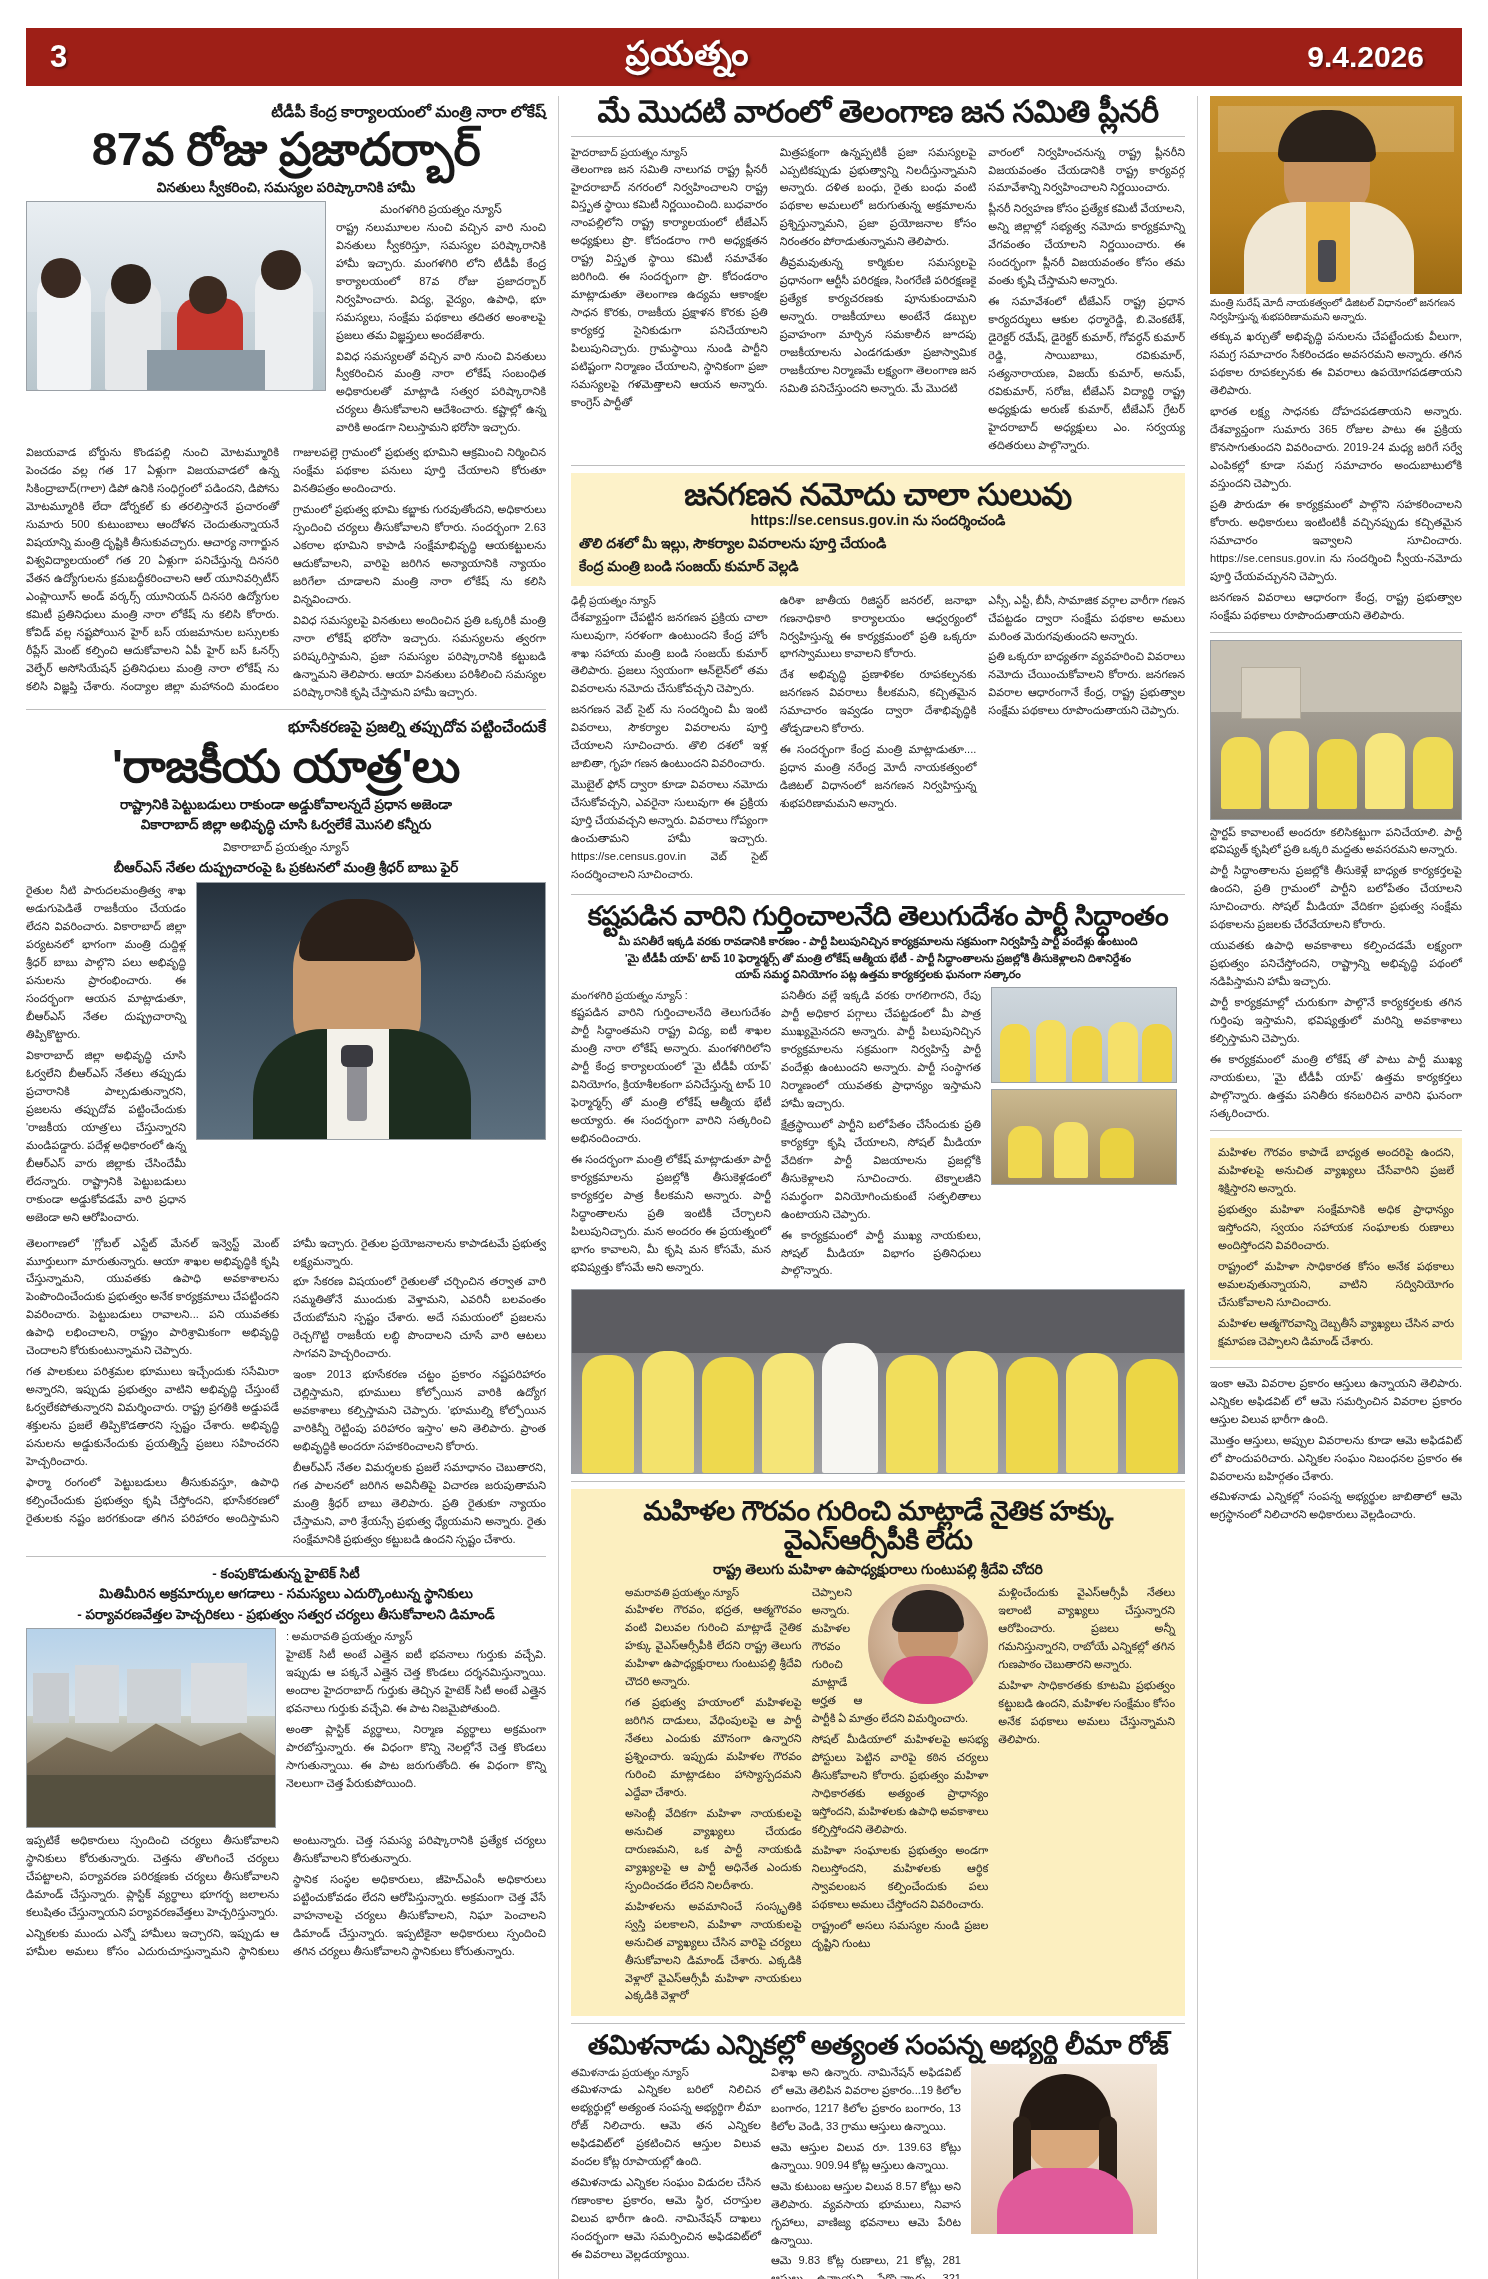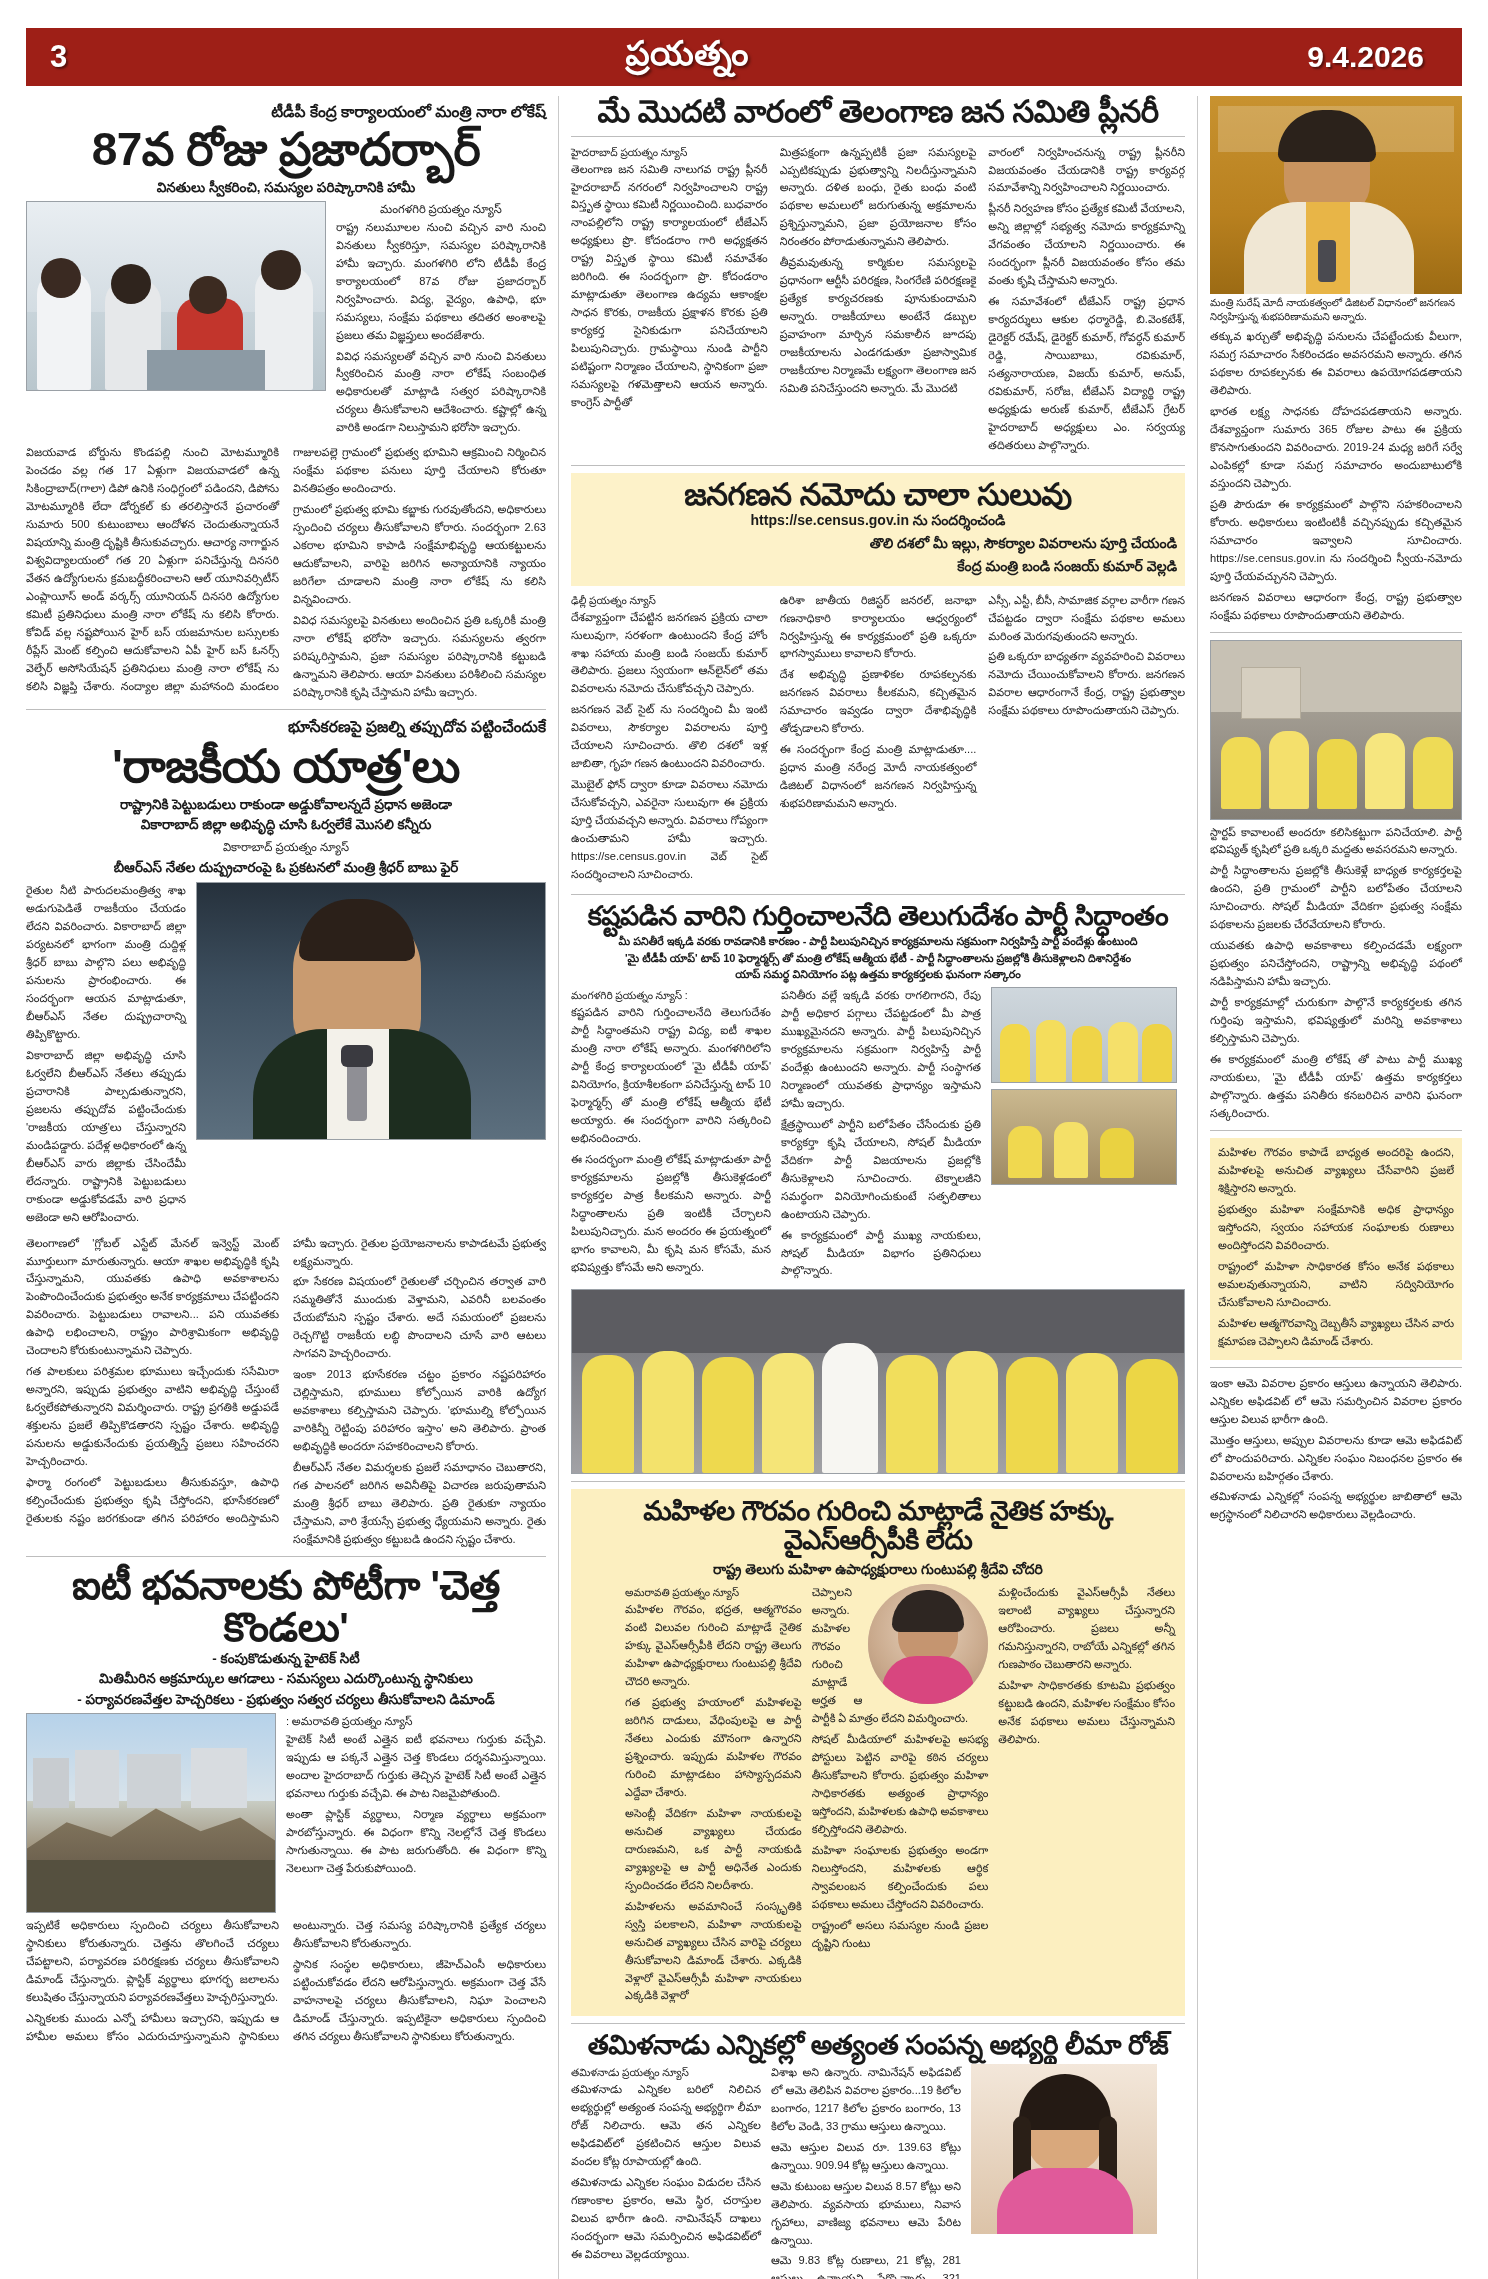--- a/index.html
+++ b/index.html
@@ -58,21 +58,21 @@
   hr.rule { border:0; border-top:1px solid #bdbdbd; margin:7px 0; }
 
   
   .photo { position:relative; overflow:hidden; background:#cfd4d8; }
   .photo.bdr { border:1px solid #9aa0a6; }
   .panel-cream2 { background:#fcefc0; padding:8px 10px; }
 
   
   .census-promo { background:#fdf2c9; padding:6px 8px 8px; }
   .census-url { text-align:center; font-size:14px; font-weight:bold; }
-  .census-line { text-align:right; font-size:14px; font-weight:bold; margin-top:3px;}
+  .census-line { text-align:left; font-size:14px; font-weight:bold; margin-top:3px;}
 
   .cap { font-size:10px; line-height:1.4; }
 
   
   .ph-room { background:linear-gradient(180deg,#dfe7ec 0%,#cdd8de 46%,#b9c6cd 100%); }
   .ph-stage{ background:linear-gradient(180deg,#2b3a4a 0%,#44586b 55%,#6c7f8e 100%); }
   .ph-yellow{ background:linear-gradient(180deg,#d9dee3 0%,#c3cbd2 30%,#b4bdc4 100%); }
   .ph-hill { background:linear-gradient(180deg,#b9d3e8 0%,#cfd6cf 40%,#9c8f78 70%,#7d705c 100%); }
 </style>
 </head>
@@ -156,21 +156,20 @@
           <p>ఫార్మా రంగంలో పెట్టుబడులు తీసుకువస్తూ, ఉపాధి కల్పించేందుకు ప్రభుత్వం కృషి చేస్తోందని, భూసేకరణలో రైతులకు నష్టం జరగకుండా తగిన పరిహారం అందిస్తామని హామీ ఇచ్చారు. రైతుల ప్రయోజనాలను కాపాడటమే ప్రభుత్వ లక్ష్యమన్నారు.</p>
           <p>భూ సేకరణ విషయంలో రైతులతో చర్చించిన తర్వాత వారి సమ్మతితోనే ముందుకు వెళ్తామని, ఎవరినీ బలవంతం చేయబోమని స్పష్టం చేశారు. అదే సమయంలో ప్రజలను రెచ్చగొట్టి రాజకీయ లబ్ధి పొందాలని చూసే వారి ఆటలు సాగవని హెచ్చరించారు.</p>
           <p>ఇంకా 2013 భూసేకరణ చట్టం ప్రకారం నష్టపరిహారం చెల్లిస్తామని, భూములు కోల్పోయిన వారికి ఉద్యోగ అవకాశాలు కల్పిస్తామని చెప్పారు. 'భూముల్ని కోల్పోయిన వారికిన్నీ రెట్టింపు పరిహారం ఇస్తాం' అని తెలిపారు. ప్రాంత అభివృద్ధికి అందరూ సహకరించాలని కోరారు.</p>
           <p>బీఆర్ఎస్ నేతల విమర్శలకు ప్రజలే సమాధానం చెబుతారని, గత పాలనలో జరిగిన అవినీతిపై విచారణ జరుపుతామని మంత్రి శ్రీధర్ బాబు తెలిపారు. ప్రతి రైతుకూ న్యాయం చేస్తామని, వారి శ్రేయస్సే ప్రభుత్వ ధ్యేయమని అన్నారు. రైతు సంక్షేమానికి ప్రభుత్వం కట్టుబడి ఉందని స్పష్టం చేశారు.</p>
         </div>
       </div>
 
       <hr class="rule">
 
       <div>
-        <div class="headline h-xl">ఐటీ భవనాలకు పోటీగా 'చెత్త కొండలు'</div>
         <div class="subhead" style="margin:1px 0 0;">- కంపుకొడుతున్న హైటెక్ సిటీ</div>
         <div class="subhead" style="margin:0;">మితిమీరిన అక్రమార్కుల ఆగడాలు - సమస్యలు ఎదుర్కొంటున్న స్థానికులు</div>
         <div class="subhead" style="margin:0 0 3px;">- పర్యావరణవేత్తల హెచ్చరికలు - ప్రభుత్వం సత్వర చర్యలు తీసుకోవాలని డిమాండ్</div>
 
         <div style="display:flex; gap:10px;">
           <div class="photo bdr ph-hill" style="width:250px;height:200px;flex:none;position:relative;">
             <div style="position:absolute;left:0;top:0;right:0;height:44%;background:linear-gradient(180deg,#b6d2ea,#d8e3ea);"></div>
             <div style="position:absolute;left:6px;top:44px;width:36px;height:50px;background:#c8ccd0;"></div>
             <div style="position:absolute;left:48px;top:36px;width:44px;height:58px;background:#d4d8dc;"></div>
             <div style="position:absolute;left:100px;top:40px;width:54px;height:54px;background:#cdd2d6;"></div>

